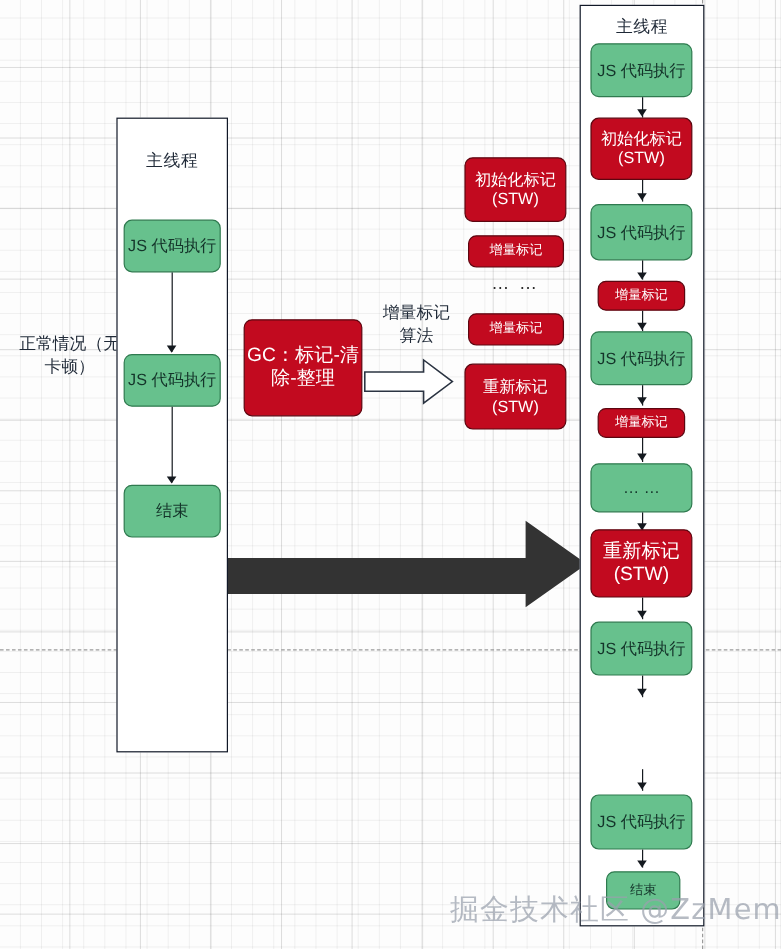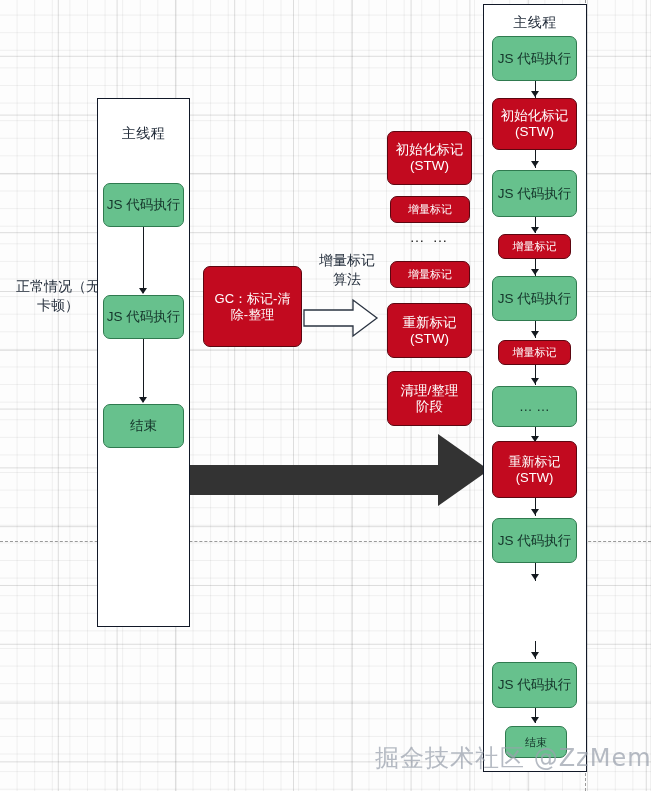--- a/index.html
+++ b/index.html
@@ -66,21 +66,21 @@
     border:1.3px solid #2f7a4f;
     color:#14342a;
   }
   .node.red{
     background:#c20a1f;
     border:1.3px solid #5c0610;
     color:#ffffff;
   }
   .node.small{font-size:11px;}
   .node.mid{font-size:13.5px;}
-  .node.big{font-size:13px;}
+  .node.big{font-size:16px;}
 
   
   .conn{
     position:absolute;
     width:0;
     border-left:1.2px solid #14191f;
   }
   .arrowhead{
     position:absolute;
     width:0;height:0;
@@ -162,22 +162,20 @@
 
   <div class="node red small" style="left:390px;top:196px;width:80px;height:27px;">增量标记</div>
 
   <div class="dots" style="left:387px;top:228px;width:85px;">… …</div>
 
   <div class="node red small" style="left:390px;top:261px;width:80px;height:27px;">增量标记</div>
 
   <div class="node red mid" style="left:387px;top:303px;width:85px;height:55px;">重新标记
 (STW)</div>
 
-  <div class="node red mid" style="left:387px;top:371px;width:85px;height:55px;">清理/整理
-阶段</div>
 
   <div class="bigarrow" style="left:190px;top:427px;width:300px;height:86px;">
     <svg width="300" height="86" viewBox="0 0 300 86">
       <polygon points="0,38 248,38 248,7 299,43 248,79 248,68 0,68" fill="#333333"></polygon>
     </svg>
   </div>
 
   <div class="lane" style="left:483px;top:4px;width:104px;height:768px;">
     <div class="lane-title" style="top:9px;">主线程</div>
   </div>

